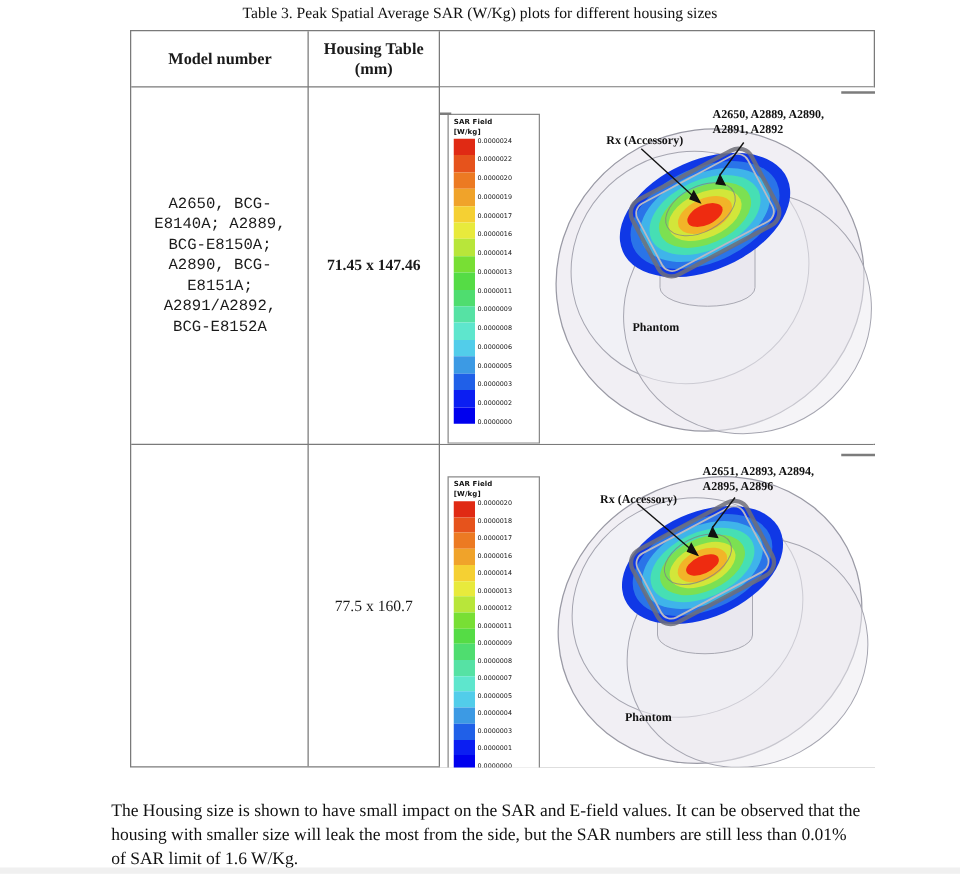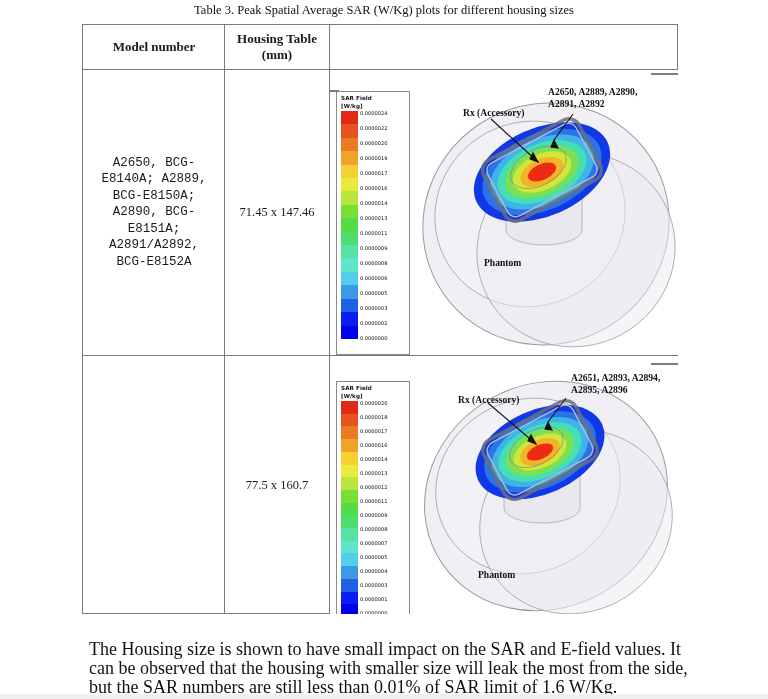--- a/index.html
+++ b/index.html
@@ -15,21 +15,21 @@
 
   
   .caption{
     position:absolute;left:0;top:2px;width:768px;
     text-align:center;font-size:12.5px;line-height:16px;
     font-family:"Liberation Serif", serif;color:#111;
   }
 
   
   .tbl{
-    position:absolute;left:82px;top:24px;
+    position:absolute;left:104px;top:24px;
     width:596px;height:590px;
     border:1px solid #7a7a7a;
     box-sizing:border-box;
     background:#fff;
     padding-left:17px;
   }
   .col-div{position:absolute;top:0;bottom:0;width:1px;background:#7a7a7a;}
   .c1{left:141px;}
   .c2{left:246px;}
   .hdr-rule{position:absolute;left:0;right:0;height:1px;background:#7a7a7a;}
@@ -83,21 +83,21 @@
     position:absolute;font-weight:bold;font-size:9.6px;line-height:11.5px;
     font-family:"Liberation Serif", serif;color:#111;white-space:nowrap;
   }
 
   
   .stub{position:absolute;height:2px;background:#7c7c7c;}
 
   
   .para{
     position:absolute;left:89px;top:640px;width:600px;
-    font-size:18px;line-height:19px;color:#111;
+    font-size:14px;line-height:19px;color:#111;
   }
   .botline{position:absolute;left:0;top:694px;width:768px;height:5px;background:#f0f0f0;}
 </style>
 </head>
 <body>
 
 <div class="page">
 
   <div class="caption">Table 3. Peak Spatial Average SAR (W/Kg) plots for different housing sizes</div>
 
@@ -113,21 +113,21 @@
     <div class="hcell h2">
       <div>
         <div>Housing Table</div>
         <div>(mm)</div>
       </div>
     </div>
 
     <div class="mcell" style="left:1px;top:45px;width:140px;height:285px;font-family:Liberation Mono, monospace;">
       <span style="display:block;max-width:112px;">A2650, BCG-E8140A; A2889, BCG-E8150A; A2890, BCG-E8151A; A2891/A2892, BCG-E8152A</span>
     </div>
-    <div class="mcell" style="left:142px;top:45px;width:104px;height:285px;">
+    <div class="mcell" style="left:142px;top:45px;width:104px;height:285px;font-weight:bold;">
       <span>71.45 x 147.46</span>
     </div>
 
     <div class="plot" style="left:247px;top:45px;width:348px;height:285px;">
 
       <div class="cbbox" style="left:6px;top:21px;width:74px;height:264px;">
         <div class="cbtitle">SAR Field</div>
         <div class="cbtitle">[W/kg]</div>
         <div class="cbwrap" style="height:228px;">
           <div class="cbstrip">
@@ -314,21 +314,21 @@
             <polygon points="118,86 110,83 113,77"></polygon>
             <line x1="148" y1="40" x2="130" y2="64"></line>
             <polygon points="130,64 134,72 127,71"></polygon>
           </g>
         </svg>
       </div>
 
       <div class="annot" style="left:128px;top:38px;">
         <span>Rx (Accessory)</span>
       </div>
-      <div class="annot" style="left:210px;top:16px;white-space:normal;width:92px;margin-left:31px;">
+      <div class="annot" style="left:210px;top:16px;white-space:normal;width:92px;">
         <span>A2651, A2893, A2894, A2895, A2896</span>
       </div>
       <div class="annot" style="left:148px;top:213px;">
         <span>Phantom</span>
       </div>
 
       <div class="stub" style="left:321px;top:7px;width:27px;"></div>
     </div>
 
   </div>

